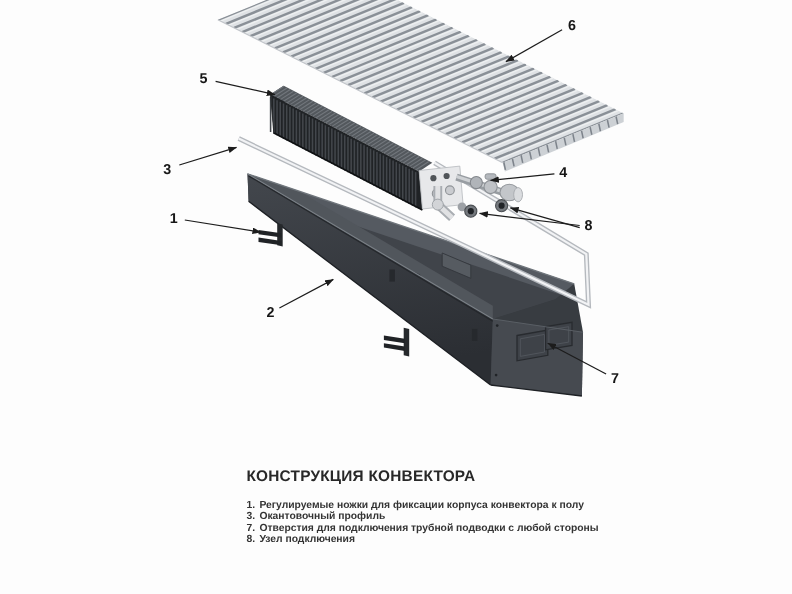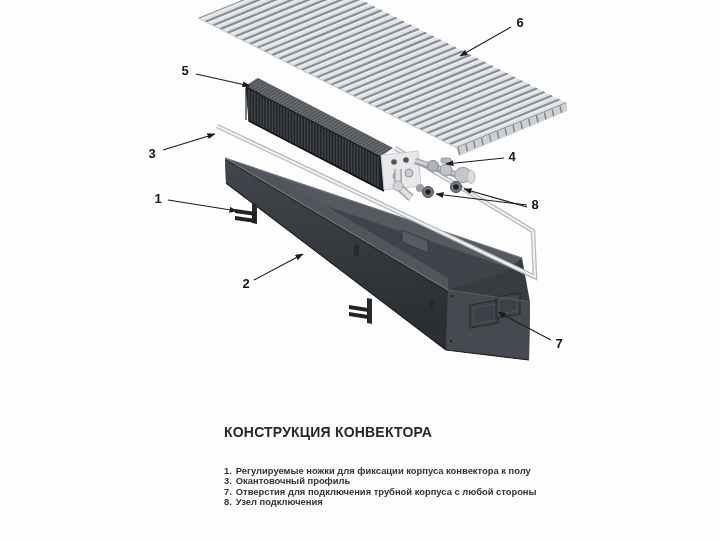--- a/index.html
+++ b/index.html
@@ -7,21 +7,21 @@
     position:relative;width:720px;height:540px;background:#fdfdfd;overflow:hidden;
     font-family:"Liberation Sans",sans-serif;
   }
   svg text.callout{
     font-family:"Liberation Sans",sans-serif;font-weight:700;font-size:13px;
     fill:#161616;text-anchor:middle;
   }
   .callout-line{stroke:#1c1c1c;stroke-width:1.1;fill:none;marker-end:url(#arrowhead);}
   .legend{position:absolute;left:224px;top:424px;width:330px;}
   .legend-title{
-    font-size:14px;font-weight:700;color:#282828;letter-spacing:.2px;margin:0 0 26px 0;
+    font-size:14px;font-weight:700;color:#282828;letter-spacing:.2px;margin:0 0 14px 0;
   }
   .legend-item{font-size:9.4px;line-height:10.4px;font-weight:700;color:#333;white-space:nowrap;}
   .legend-item .num{margin-right:4px;}
   .watermark{
     position:absolute;left:608px;top:488px;width:112px;height:46px;overflow:hidden;
   }
   .wm-logo{position:absolute;left:0;top:0;width:34px;height:40px;display:block;}
   .wm-logo i{position:absolute;border-radius:50%;background:#f4f4f6;border:1px solid #e2e2e5;}
   .wm-c1{left:6px;top:9px;width:9px;height:9px;}
   .wm-c2{left:2px;top:18px;width:18px;height:18px;}
@@ -349,20 +349,20 @@
       <text class="callout" x="535" y="209">8</text>
     </g>
   </svg>
 
   
   <div class="legend">
     <div class="legend-title">КОНСТРУКЦИЯ КОНВЕКТОРА</div>
     <div>
       <div class="legend-item"><span class="num">1.</span><span>Регулируемые ножки для фиксации корпуса конвектора к полу</span></div>
       <div class="legend-item"><span class="num">3.</span><span>Окантовочный профиль</span></div>
-      <div class="legend-item"><span class="num">7.</span><span>Отверстия для подключения трубной корпуса с любой стороны</span></div>
+      <div class="legend-item"><span class="num">7.</span><span>Отверстия для подключения трубной подводки с любой стороны</span></div>
       <div class="legend-item"><span class="num">8.</span><span>Узел подключения</span></div>
     </div>
   </div>
 
   
 
 </div>
 
 </body></html>

